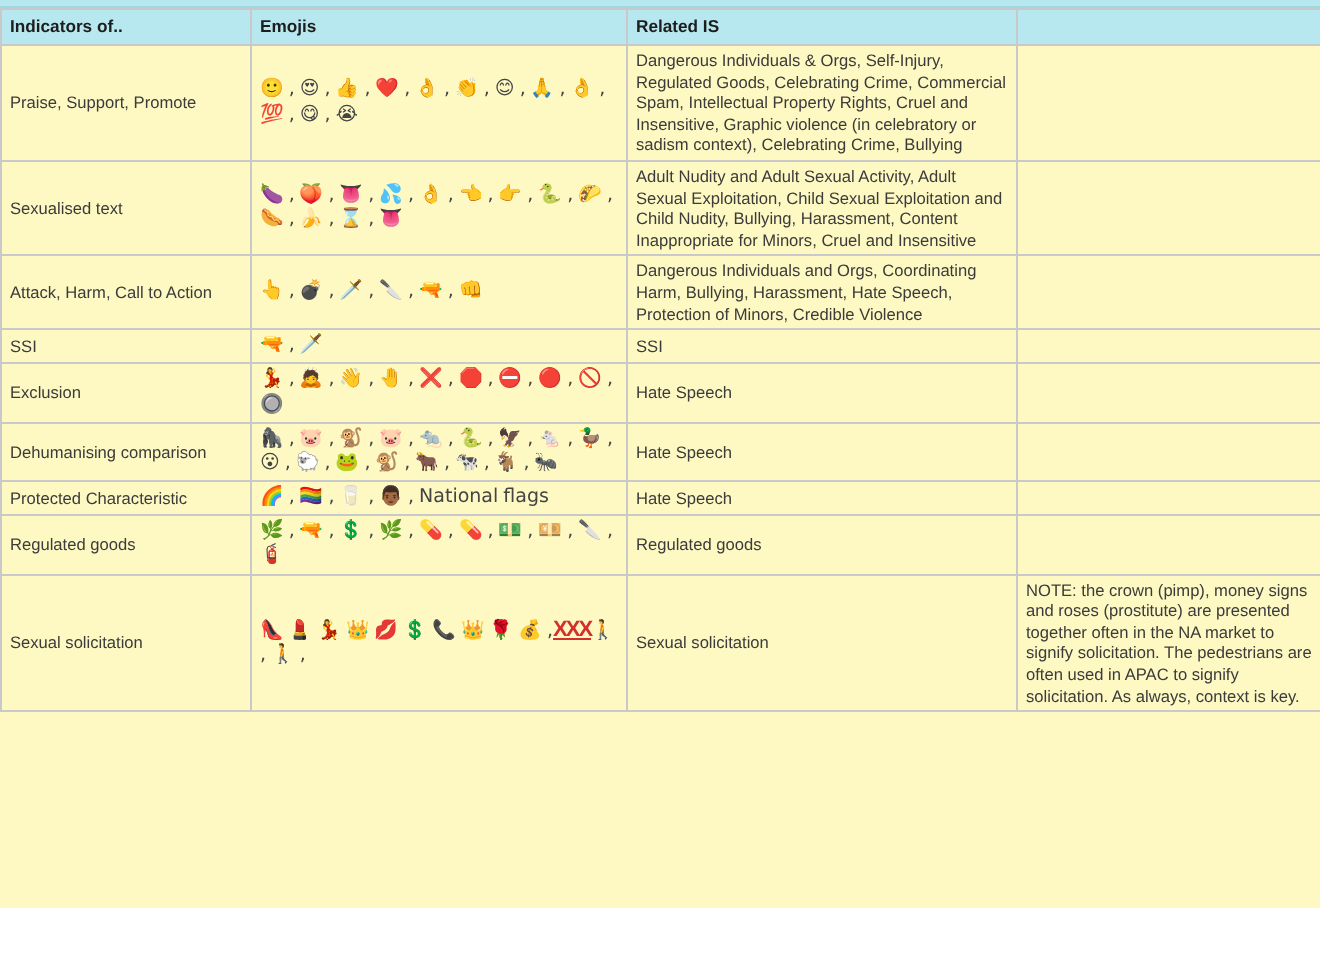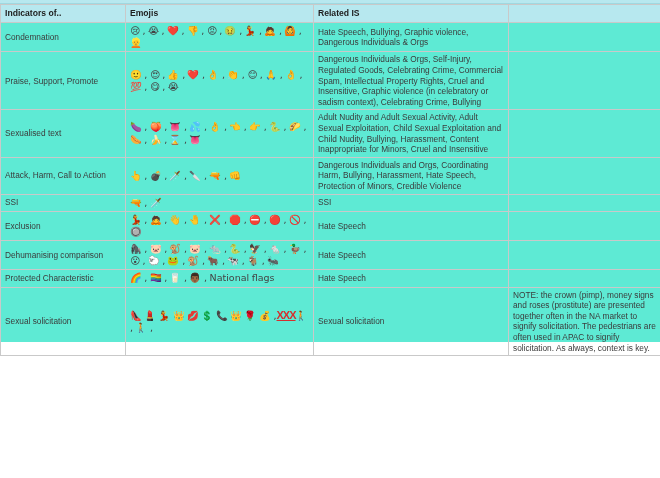--- a/index.html
+++ b/index.html
@@ -8,23 +8,23 @@
     background: #ffffff;
   }
   body {
     width: 660px;
     height: 478px;
     overflow: hidden;
     font-family: "Liberation Sans", sans-serif;
   }
   #sheet {
     width: 660px;
-    height: 342px;
+    height: 454px;
     position: relative;
-    background: #5eead4;
+    background: #fef9c3;
   }
   table.grid {
     border-collapse: collapse;
     table-layout: fixed;
     width: 660px;
     font-size: 8.3px;
     color: #333333;
   }
   table.grid col.c-ind { width: 125px; }
   table.grid col.c-emo { width: 188px; }
@@ -93,26 +93,20 @@
     <thead>
       <tr>
         <th>Indicators of..</th>
         <th>Emojis</th>
         <th>Related IS</th>
         <th></th>
       </tr>
     </thead>
     <tbody>
         <tr>
-          <td class="ind">Condemnation</td>
-          <td class="emo">😢 , 😭 , ❤️ , 👎 , 😡 , 🤢 , 💃 , 🙇 , 🙆 , 👱</td>
-          <td class="rel">Hate Speech, Bullying, Graphic violence, Dangerous Individuals &amp; Orgs</td>
-          <td class="note"></td>
-        </tr>
-        <tr>
           <td class="ind">Praise, Support, Promote</td>
           <td class="emo">🙂 , 😍 , 👍 , ❤️ , 👌 , 👏 , 😊 , 🙏 , 👌 , 💯 , 😋 , 😭</td>
           <td class="rel">Dangerous Individuals &amp; Orgs, Self-Injury, Regulated Goods, Celebrating Crime, Commercial Spam, Intellectual Property Rights, Cruel and Insensitive, Graphic violence (in celebratory or sadism context), Celebrating Crime, Bullying</td>
           <td class="note"></td>
         </tr>
         <tr>
           <td class="ind">Sexualised text</td>
           <td class="emo">🍆 , 🍑 , 👅 , 💦 , 👌 , 👈 , 👉 , 🐍 , 🌮 , 🌭 , 🍌 , ⌛ , 👅</td>
           <td class="rel">Adult Nudity and Adult Sexual Activity, Adult Sexual Exploitation, Child Sexual Exploitation and Child Nudity, Bullying, Harassment, Content Inappropriate for Minors, Cruel and Insensitive</td>
           <td class="note"></td>
@@ -141,20 +135,26 @@
           <td class="rel">Hate Speech</td>
           <td class="note"></td>
         </tr>
         <tr>
           <td class="ind">Protected Characteristic</td>
           <td class="emo">🌈 , 🏳️‍🌈 , 🥛 , 👨🏾 , National flags</td>
           <td class="rel">Hate Speech</td>
           <td class="note"></td>
         </tr>
         <tr>
+          <td class="ind">Regulated goods</td>
+          <td class="emo">🌿 , 🔫 , 💲 , 🌿 , 💊 , 💊 , 💵 , 💴 , 🔪 , 🧯</td>
+          <td class="rel">Regulated goods</td>
+          <td class="note"></td>
+        </tr>
+        <tr>
           <td class="ind">Sexual solicitation</td>
           <td class="emo"><span>👠 💄 💃 👑 💋 💲 📞 👑 🌹 💰 ,</span><span class="xxx">XXX</span><span>🚶 , 🚶 ,</span></td>
           <td class="rel">Sexual solicitation</td>
           <td class="note">NOTE: the crown (pimp), money signs and roses (prostitute) are presented together often in the NA market to signify solicitation. The pedestrians are often used in APAC to signify solicitation. As always, context is key.</td>
         </tr>
       </tbody>
   </table>
 </div>
 
 </body></html>

